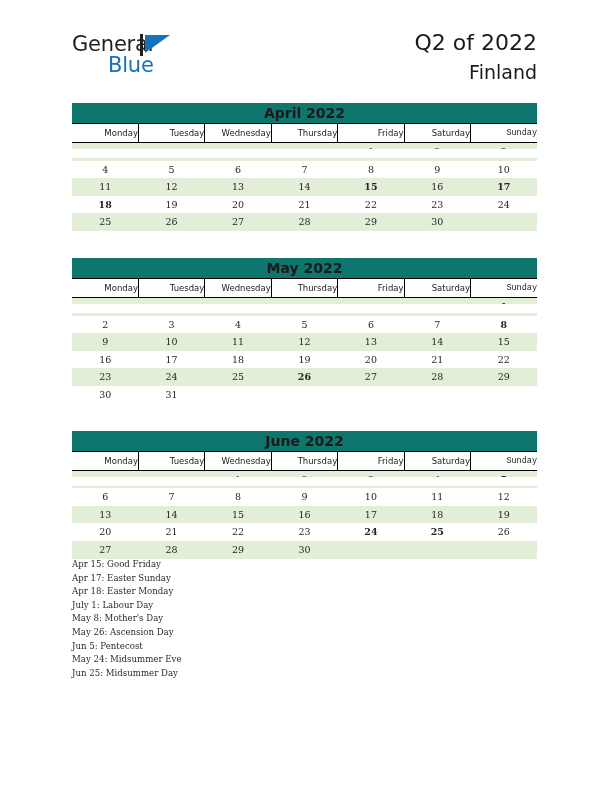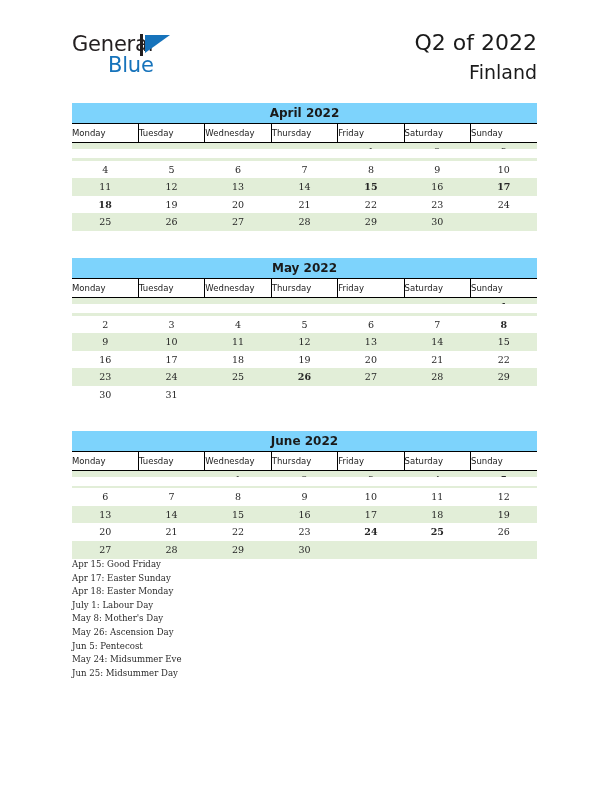--- a/index.html
+++ b/index.html
@@ -84,54 +84,55 @@
     position: absolute;
     left: 72px;
     top: 103px;
     width: 465px;
   }
   .month {
     width: 465px;
     margin-bottom: 27px;
   }
   .month-title {
-    background: #7dd3fc;
+    background: #0f766e;
     text-align: center;
-    font-size: 12px;
+    font-size: 14px;
     font-weight: bold;
     color: #1a1a1a;
     height: 20px;
     line-height: 20px;
     font-family: "DejaVu Sans", sans-serif;
     border-bottom: 1.6px solid #000000;
   }
   table.cal {
     width: 465px;
     border-collapse: collapse;
     table-layout: fixed;
   }
   table.cal th {
     font-size: 8.5px;
     font-weight: normal;
     color: #1a1a1a;
     height: 18px;
     line-height: 18px;
-    text-align: left;
+    text-align: right;
     border-bottom: 1.6px solid #000000;
     border-left: 1px solid #000000;
     border-right: 1px solid #000000;
     background: #ffffff;
     font-family: "DejaVu Sans", sans-serif;
     padding: 0;
   }
   table.cal th:first-child {
     border-left: none;
   }
   table.cal th:last-child {
     border-right: none;
+    font-family: Liberation Mono, monospace;
   }
   
   table.cal thead {
     position: relative;
   }
   table.cal td {
     font-size: 9.5px;
     text-align: center;
     height: 17.6px;
     line-height: 17.6px;

